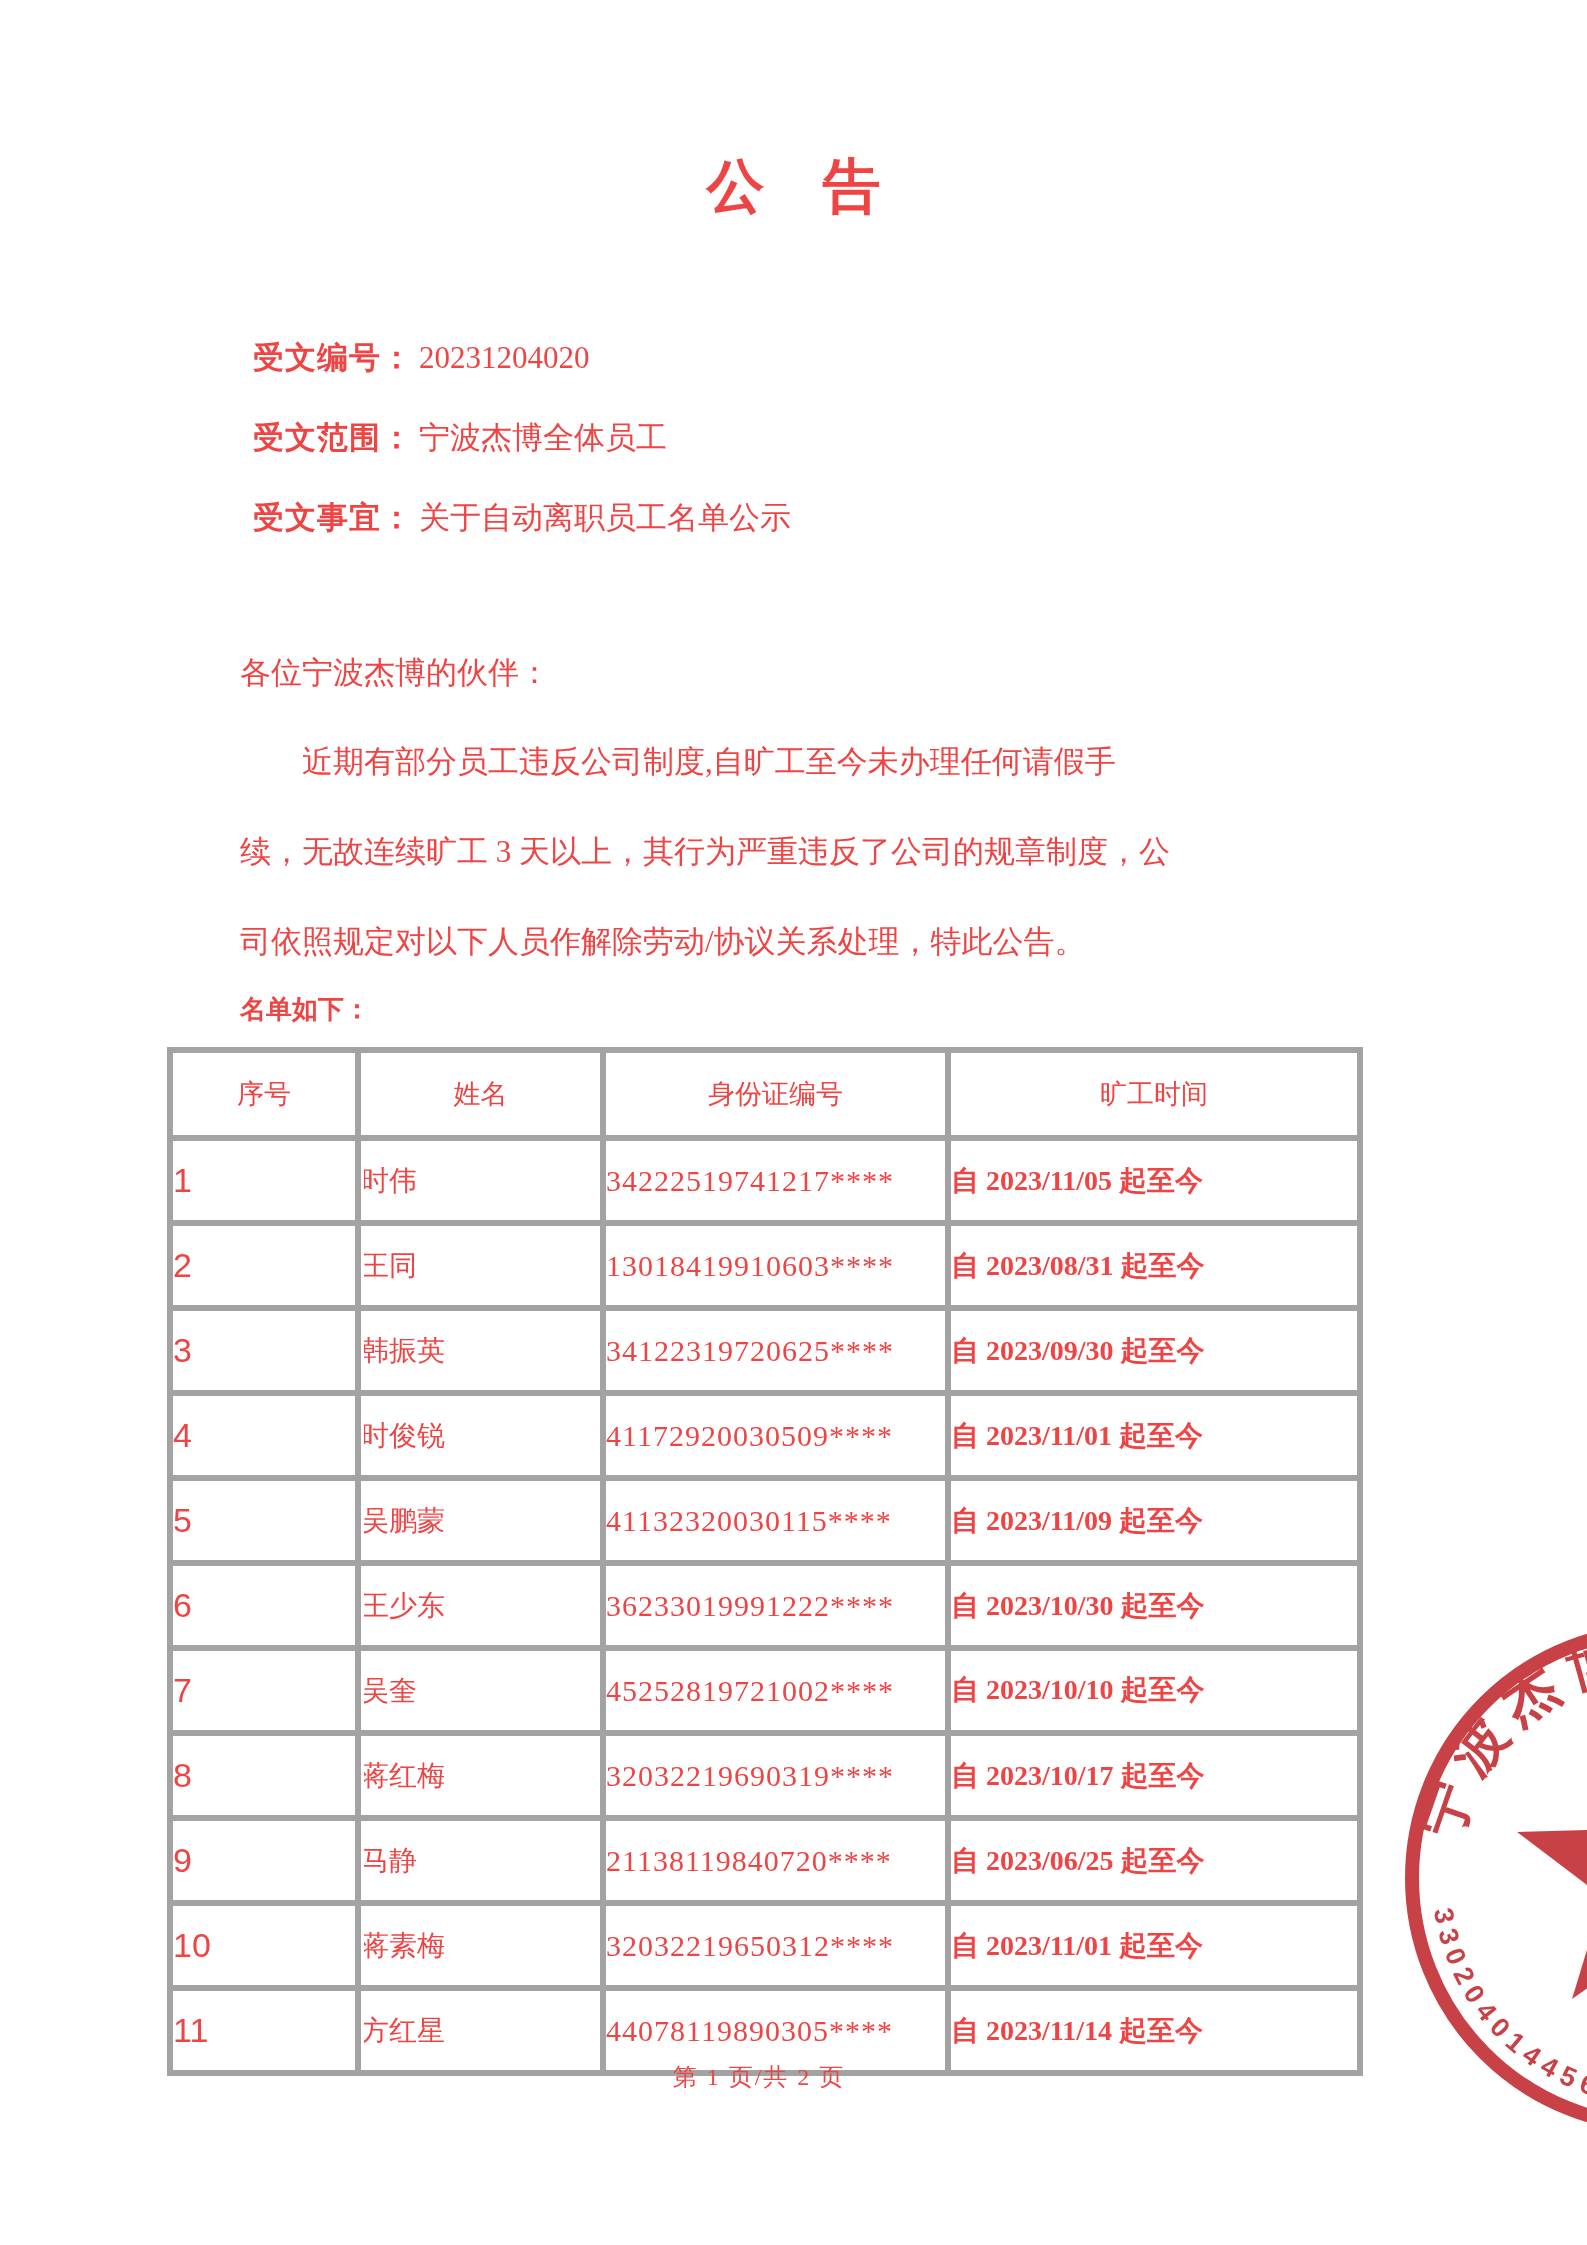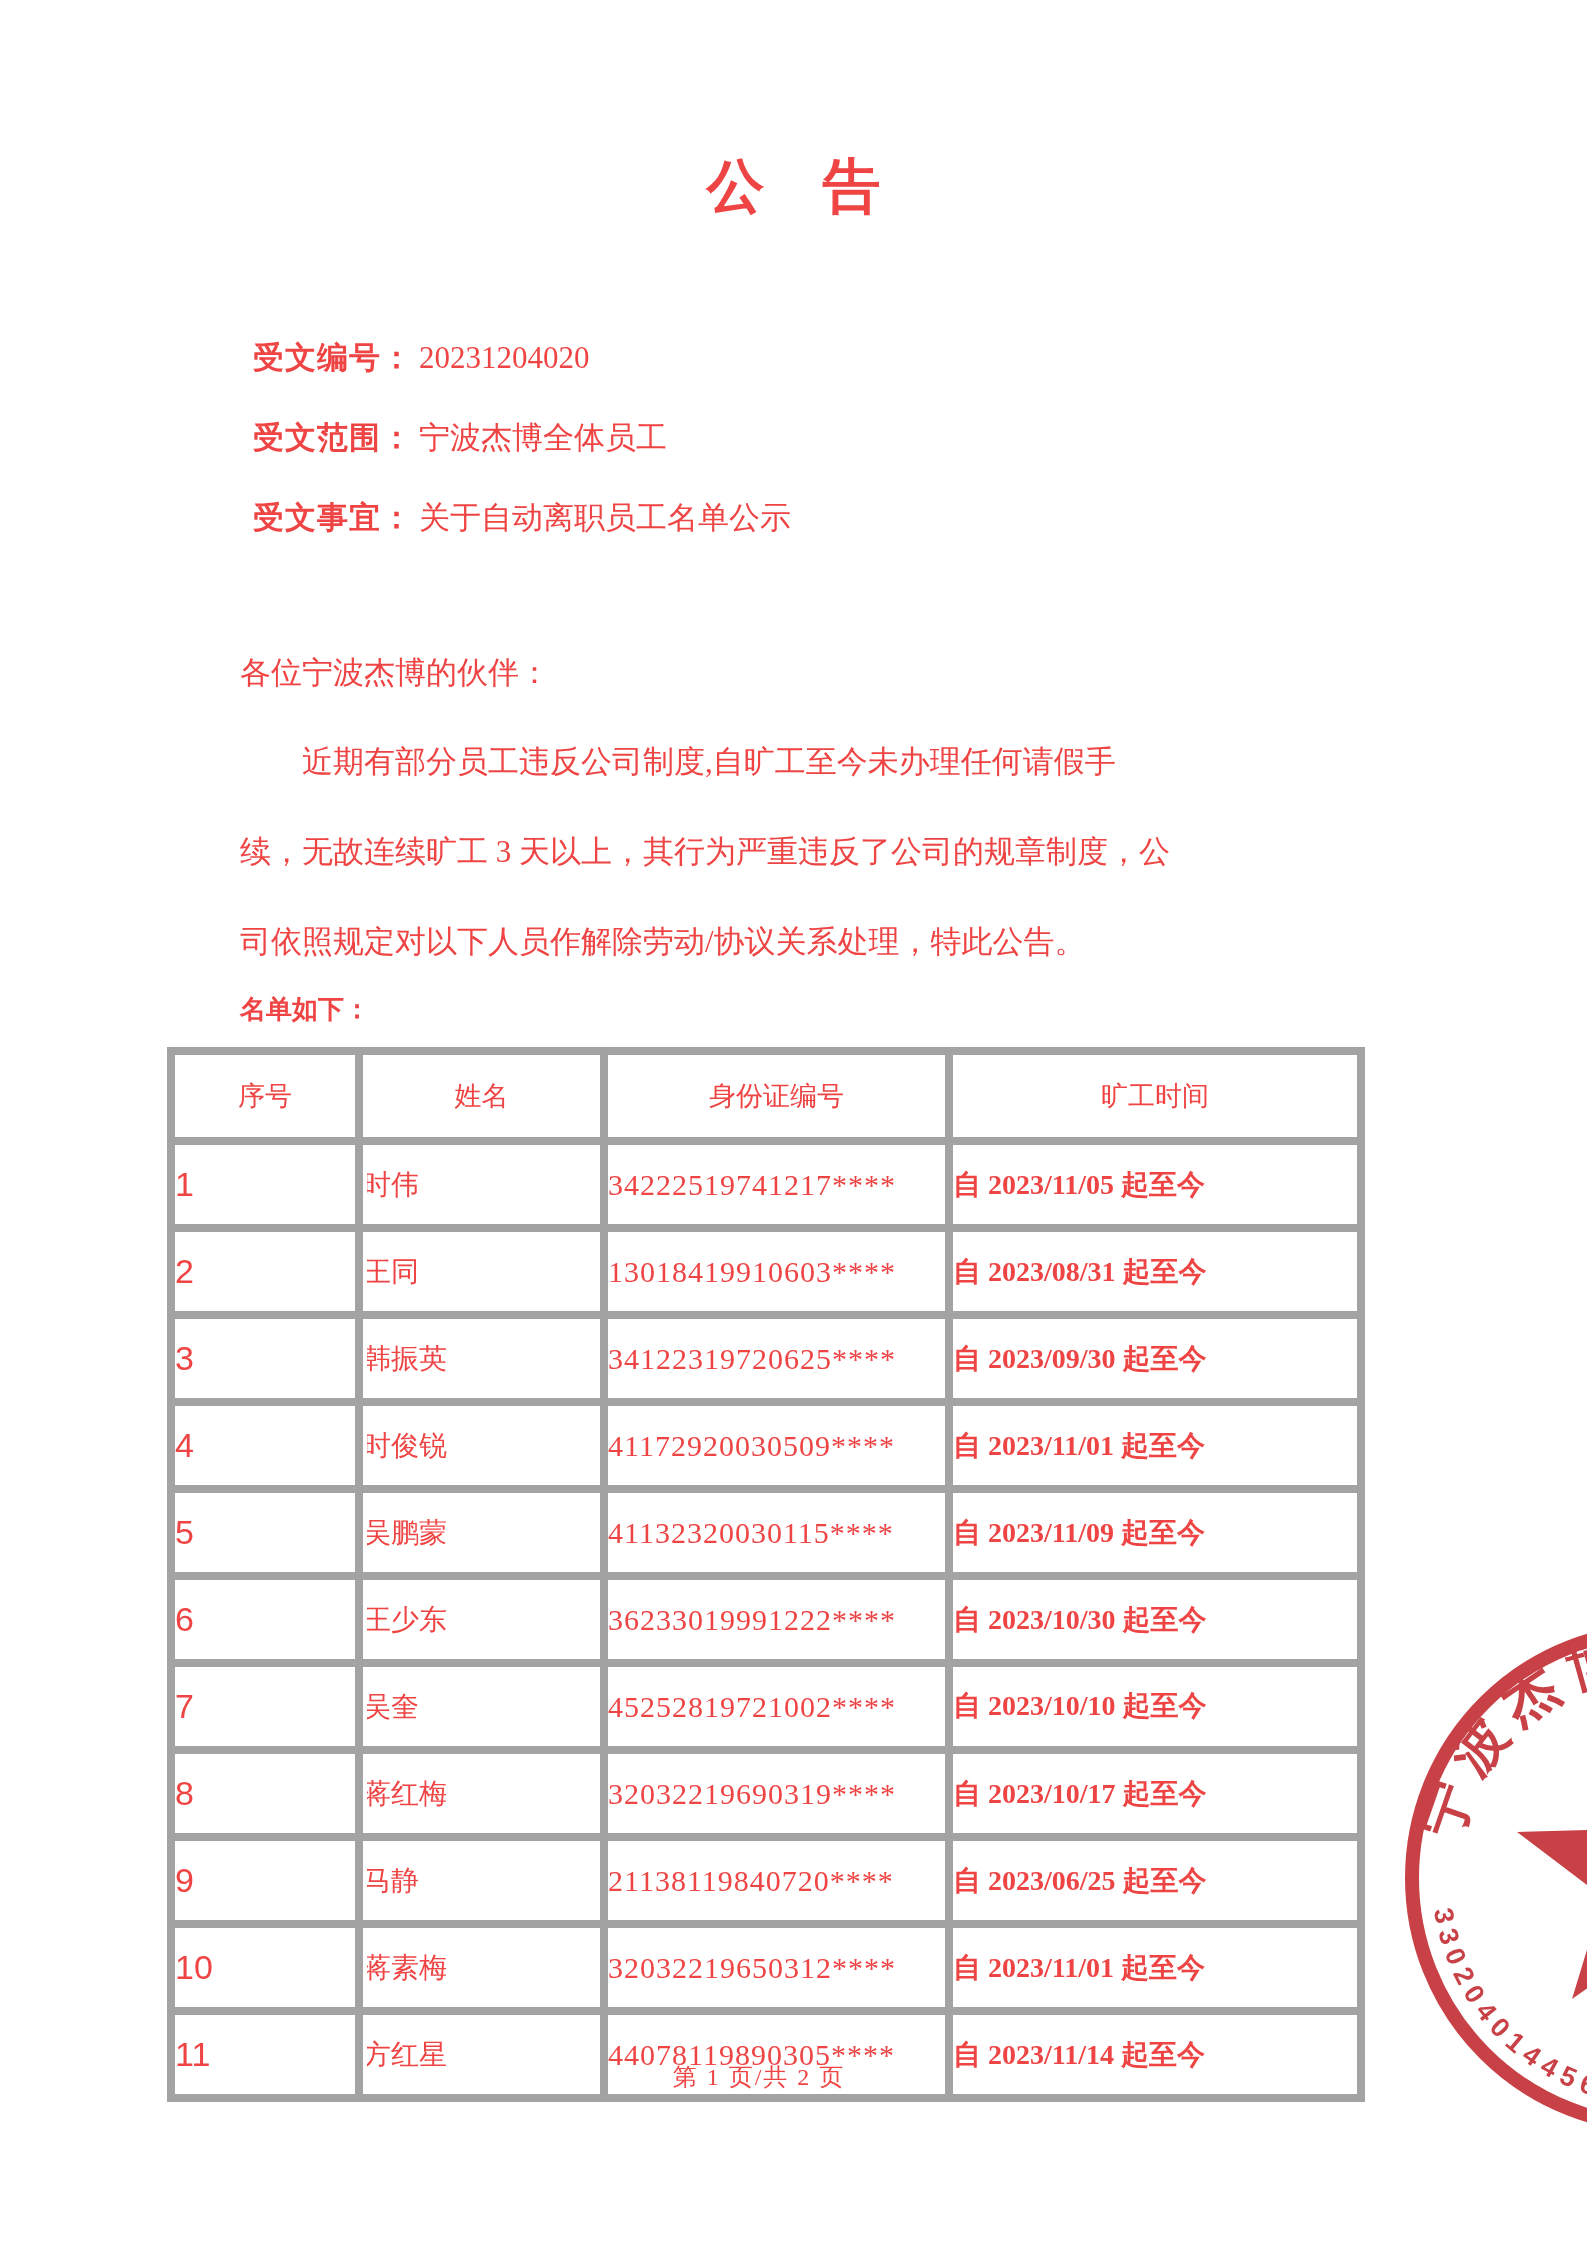--- a/index.html
+++ b/index.html
@@ -37,21 +37,21 @@
     position:absolute;top:992px;left:240px;margin:0;
     font-size:26px;font-weight:bold;
     font-family:"Liberation Sans","DejaVu Sans",sans-serif;
   }
   table.roster{
     position:absolute;top:1047px;left:167px;
     width:1190px;border-collapse:collapse;
     table-layout:fixed;
   }
   .roster th,.roster td{
-    border:8px solid #a3a3a3;
+    border:6px solid #a3a3a3;
     vertical-align:middle;
     padding:0;
     overflow:hidden;
   }
   .roster th{height:82px;font-size:27px;font-weight:normal;}
   .roster td{height:79px;}
   .col-no{width:188px;}
   .col-name{width:245px;}
   .col-id{width:345px;}
   .col-date{width:412px;}

